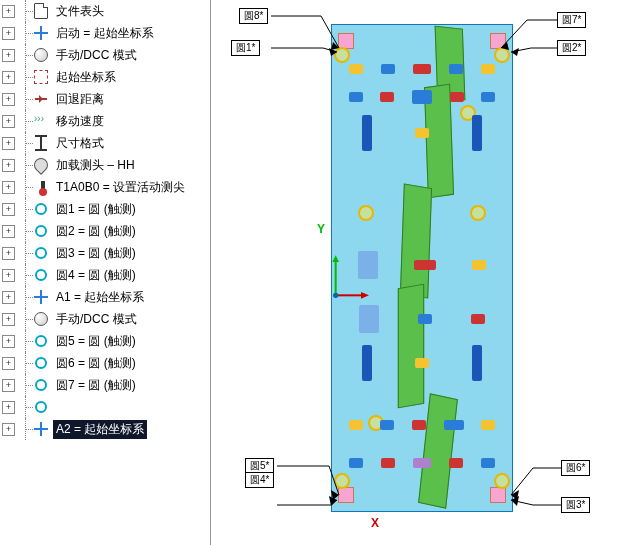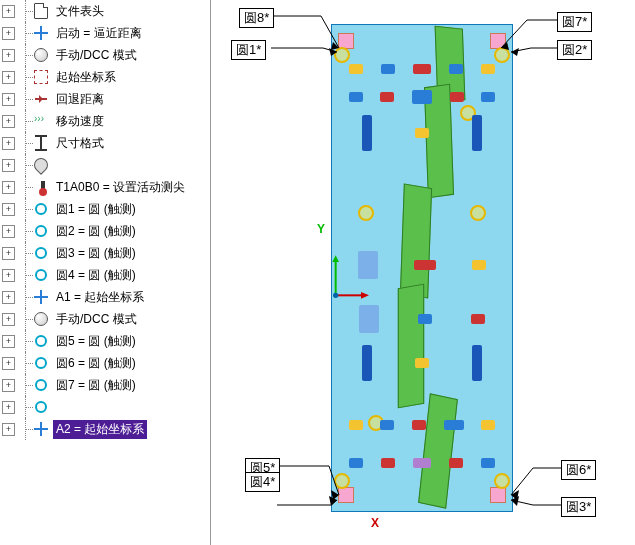--- a/index.html
+++ b/index.html
@@ -6,21 +6,21 @@
   #app{display:flex;width:635px;height:545px;overflow:hidden;border-right:1px solid #999;border-bottom:1px solid #999;}
   
   #tree{width:210px;flex:0 0 210px;background:#fff;border-right:1px solid #999;overflow:hidden;}
   .tree-row{display:flex;align-items:center;height:22px;padding-left:2px;white-space:nowrap;cursor:default;}
   .expander{width:11px;height:11px;border:1px solid #888;display:flex;align-items:center;justify-content:center;font-size:9px;line-height:1;margin-right:4px;color:#333;background:#fff;}
   .conn{width:14px;height:22px;position:relative;flex:0 0 14px;}
   .conn::before{content:"";position:absolute;left:6px;top:0;bottom:0;border-left:1px dotted #888;}
   .conn::after{content:"";position:absolute;left:6px;top:11px;width:8px;border-top:1px dotted #888;}
   .ticon{flex:0 0 16px;height:16px;display:flex;align-items:center;justify-content:center;margin-right:4px;}
   .tlabel{padding:1px 3px;}
-  .sel{background:#4c1d95;color:#fff;}
+  .sel{background:#0f172a;color:#fff;}
   
   .ic-doc{width:12px;height:14px;background:linear-gradient(#fff,#fff);border:1px solid #444;border-radius:1px;position:relative;}
   .ic-doc::after{content:"";position:absolute;top:-1px;right:-1px;width:4px;height:4px;background:#fff;border-left:1px solid #444;border-bottom:1px solid #444;}
   .ic-axis{width:14px;height:14px;position:relative;}
   .ic-axis::before{content:"";position:absolute;left:6px;top:0;width:0;height:14px;border-left:2px solid #2a7dd6;}
   .ic-axis::after{content:"";position:absolute;top:6px;left:0;width:14px;height:0;border-top:2px solid #2a7dd6;}
   .ic-hand{width:12px;height:12px;border:1px solid #555;border-radius:50%;background:radial-gradient(circle at 30% 30%,#fff,#ccc);}
   .ic-near{width:12px;height:12px;border:1px dashed #a33;}
   .ic-ret{width:12px;height:12px;position:relative;}
   .ic-ret::before{content:"";position:absolute;left:0;top:5px;width:12px;border-top:2px solid #a33;}
@@ -40,21 +40,21 @@
   .pad{position:absolute;width:14px;height:14px;background:#f7a6cf;border:1px solid #c75;}
   
   .ring{position:absolute;width:12px;height:12px;border:2px solid #e6b800;border-radius:50%;background:rgba(255,230,80,.5);}
   
   .gstrip{position:absolute;background:#5bbf4b;border:1px solid #2f7d25;}
   
   .bits{position:absolute;left:8px;right:8px;height:16px;display:flex;justify-content:space-around;align-items:center;}
   .bit{width:14px;height:10px;border-radius:2px;}
   
   .call{position:absolute;display:flex;align-items:center;pointer-events:auto;}
-  .cbox{background:#fff;border:1px solid #000;font-size:13px;padding:1px 4px;line-height:1.2;white-space:nowrap;}
+  .cbox{background:#fff;border:1px solid #000;font-size:10px;padding:1px 4px;line-height:1.2;white-space:nowrap;}
   .lead{stroke:#000;stroke-width:1;fill:none;}
   
   #gizmo{position:absolute;left:118px;top:252px;width:40px;height:60px;}
   
   .axlabel{position:absolute;font-size:12px;font-weight:bold;}
 </style>
 </head>
 <body>
 
 <div id="app">
@@ -67,21 +67,21 @@
           <div class="ic-doc"></div>
         </div>
         <span class="tlabel">文件表头</span>
       </div>
       <div class="tree-row">
         <div class="expander">+</div>
         <div class="conn"></div>
         <div class="ticon">
           <div class="ic-axis"></div>
         </div>
-        <span class="tlabel">启动 = 逼近距离</span>
+        <span class="tlabel">启动 = 起始坐标系</span>
       </div>
       <div class="tree-row">
         <div class="expander">+</div>
         <div class="conn"></div>
         <div class="ticon">
           <div class="ic-hand"></div>
         </div>
         <span class="tlabel">手动/DCC 模式</span>
       </div>
       <div class="tree-row">
@@ -115,20 +115,21 @@
           <div class="ic-dim"></div>
         </div>
         <span class="tlabel">尺寸格式</span>
       </div>
       <div class="tree-row">
         <div class="expander">+</div>
         <div class="conn"></div>
         <div class="ticon">
           <div class="ic-probe"></div>
         </div>
+        <span class="tlabel">加载测头 – HH</span>
       </div>
       <div class="tree-row">
         <div class="expander">+</div>
         <div class="conn"></div>
         <div class="ticon">
           <div class="ic-tip"></div>
         </div>
         <span class="tlabel">T1A0B0 = 设置活动测尖</span>
       </div>
       <div class="tree-row">

